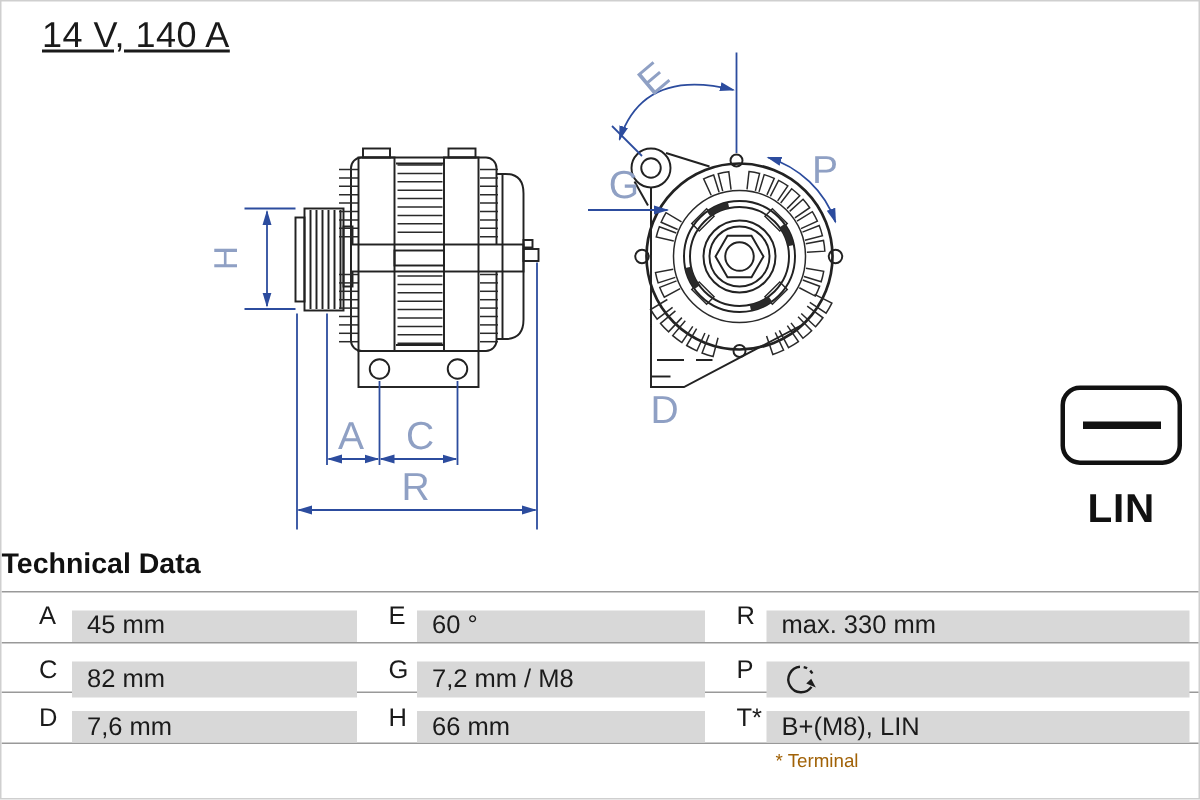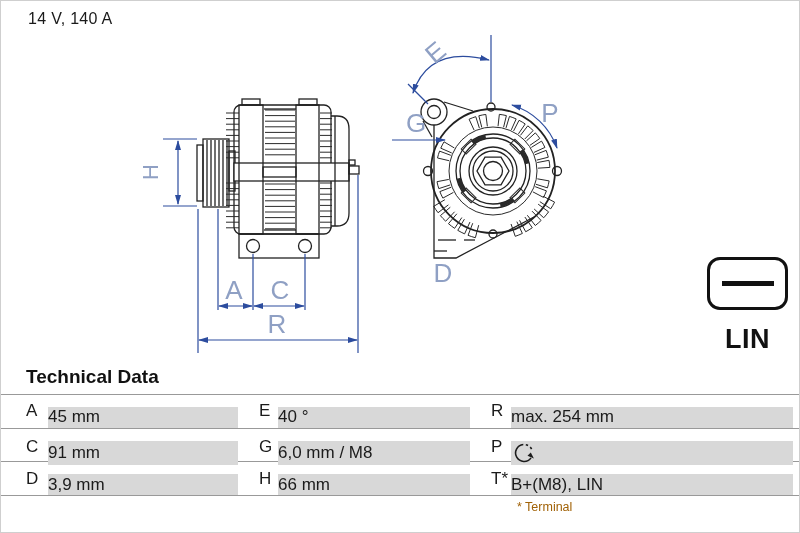--- a/index.html
+++ b/index.html
@@ -7,56 +7,56 @@
   body {
     position:relative;
     font-family:"Liberation Sans","DejaVu Sans",sans-serif;
     background:#ffffff;
     border:1px solid #cfcfcf;
     overflow:hidden;
     color:#1b1b1b;
   }
   .spec {
     position:absolute; left:27px; top:9px;
-    font-size:16px; color:#1a1a1a; letter-spacing:.3px;
+    font-size:24px; color:#1a1a1a; letter-spacing:.3px;text-decoration:underline;
   }
   #dwg { position:absolute; left:0; top:0; }
   
   .blk  { stroke:#222; fill:none; stroke-width:1.3px; }
   .blk2 { stroke:#222; fill:none; stroke-width:1.8px; }
   .thin { stroke:#2a2a2a; fill:none; stroke-width:1px; }
   .dim  { stroke:#2c4c9e; fill:none; stroke-width:1.2px; }
   .dimtxt { fill:#8fa0c4; font-size:26px; font-family:"Liberation Sans","DejaVu Sans",sans-serif; }
   .dimtxt.small { font-size:22px; }
   
   .lin-wrap { position:absolute; left:706px; top:256px; width:81px; text-align:center; }
   .lin-box {
     width:81px; height:53px; border:3.5px solid #111; border-radius:13px;
     display:flex; align-items:center; justify-content:center;
   }
   .lin-dash { width:52px; height:5px; background:#111; }
   .lin-label { margin-top:14px; font-size:27px; font-weight:bold; color:#111; letter-spacing:.5px; }
   
   .tech { position:absolute; top:364px; left:0; width:800px; }
-  .tech-title { margin-left:25px; font-size:19px; font-weight:bold; line-height:23px; color:#111; }
+  .tech-title { font-size:19px; font-weight:bold; line-height:23px; color:#111; }
   .tbl { margin-top:6px; border-top:1px solid #999; }
   .row {
     display:grid; grid-template-columns:222px 232px 1fr;
     padding:0 8px 0 25px; height:33.7px; border-bottom:1px solid #999;
   }
   .grp { display:flex; align-items:stretch; min-width:0; }
   .key {
     flex:0 0 22px; display:flex; align-items:center;
     font-size:17px; color:#1b1b1b;
   }
   .g2 .key { flex-basis:30px; padding-left:11px; }
   .g3 .key { flex-basis:31px; padding-left:11px; }
   .val {
     flex:1; background:#d8d8d8; display:flex; align-items:center;
-    margin-right:10px; font-size:17px; color:#1b1b1b;
+    padding-left:10px; margin-right:10px; font-size:17px; color:#1b1b1b;
     white-space:nowrap; overflow:hidden;margin-top:12px;
   }
   .g3 .val { margin-right:0; }
   .footnote { margin:4px 0 0 516px; font-size:12.5px; color:#a16207; }
   .rot-icon { display:block; }
 </style>
 </head>
 <body>
 
 <div class="spec">14 V, 140 A</div>
@@ -273,53 +273,53 @@
   <div class="tech-title">Technical Data</div>
   <div class="tbl">
 
     <div class="row">
       <div class="grp g1">
           <span class="key">A</span>
           <div class="val">45 mm</div>
         </div>
       <div class="grp g2">
           <span class="key">E</span>
-          <div class="val">40 °</div>
+          <div class="val">60 °</div>
         </div>
       <div class="grp g3">
           <span class="key">R</span>
-          <div class="val">max. 254 mm</div>
+          <div class="val">max. 330 mm</div>
         </div>
     </div>
 
     <div class="row">
       <div class="grp g1">
           <span class="key">C</span>
-          <div class="val">91 mm</div>
+          <div class="val">82 mm</div>
         </div>
       <div class="grp g2">
           <span class="key">G</span>
-          <div class="val">6,0 mm / M8</div>
+          <div class="val">7,2 mm / M8</div>
         </div>
       <div class="grp g3">
           <span class="key">P</span>
         <div class="val">
           <svg class="rot-icon" width="26" height="24" viewBox="0 0 24 24">
             <path d="M11.3,3.5 A8.5,8.5 0 1 0 19,16.9" stroke="#1c1c1c" stroke-width="1.6" fill="none"></path>
             <path d="M13.8,3.7 A8.5,8.5 0 0 1 20.4,10.5" stroke="#1c1c1c" stroke-width="1.6" fill="none" stroke-dasharray="2.4,2.6"></path>
             <path d="M21.9,17.4 L18.8,11.5 L15.5,14.7 z" fill="#1c1c1c"></path>
           </svg>
         </div>
       </div>
     </div>
 
     <div class="row">
       <div class="grp g1">
           <span class="key">D</span>
-          <div class="val">3,9 mm</div>
+          <div class="val">7,6 mm</div>
         </div>
       <div class="grp g2">
           <span class="key">H</span>
           <div class="val">66 mm</div>
         </div>
       <div class="grp g3">
           <span class="key">T*</span>
           <div class="val">B+(M8), LIN</div>
         </div>
     </div>

